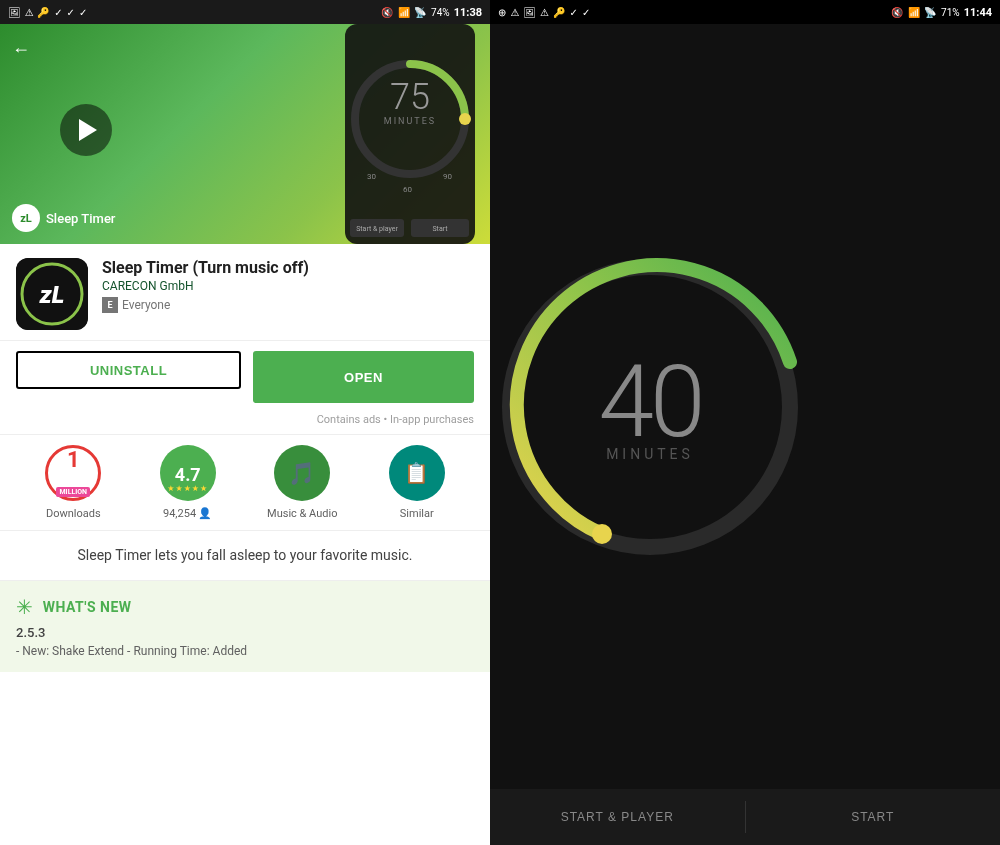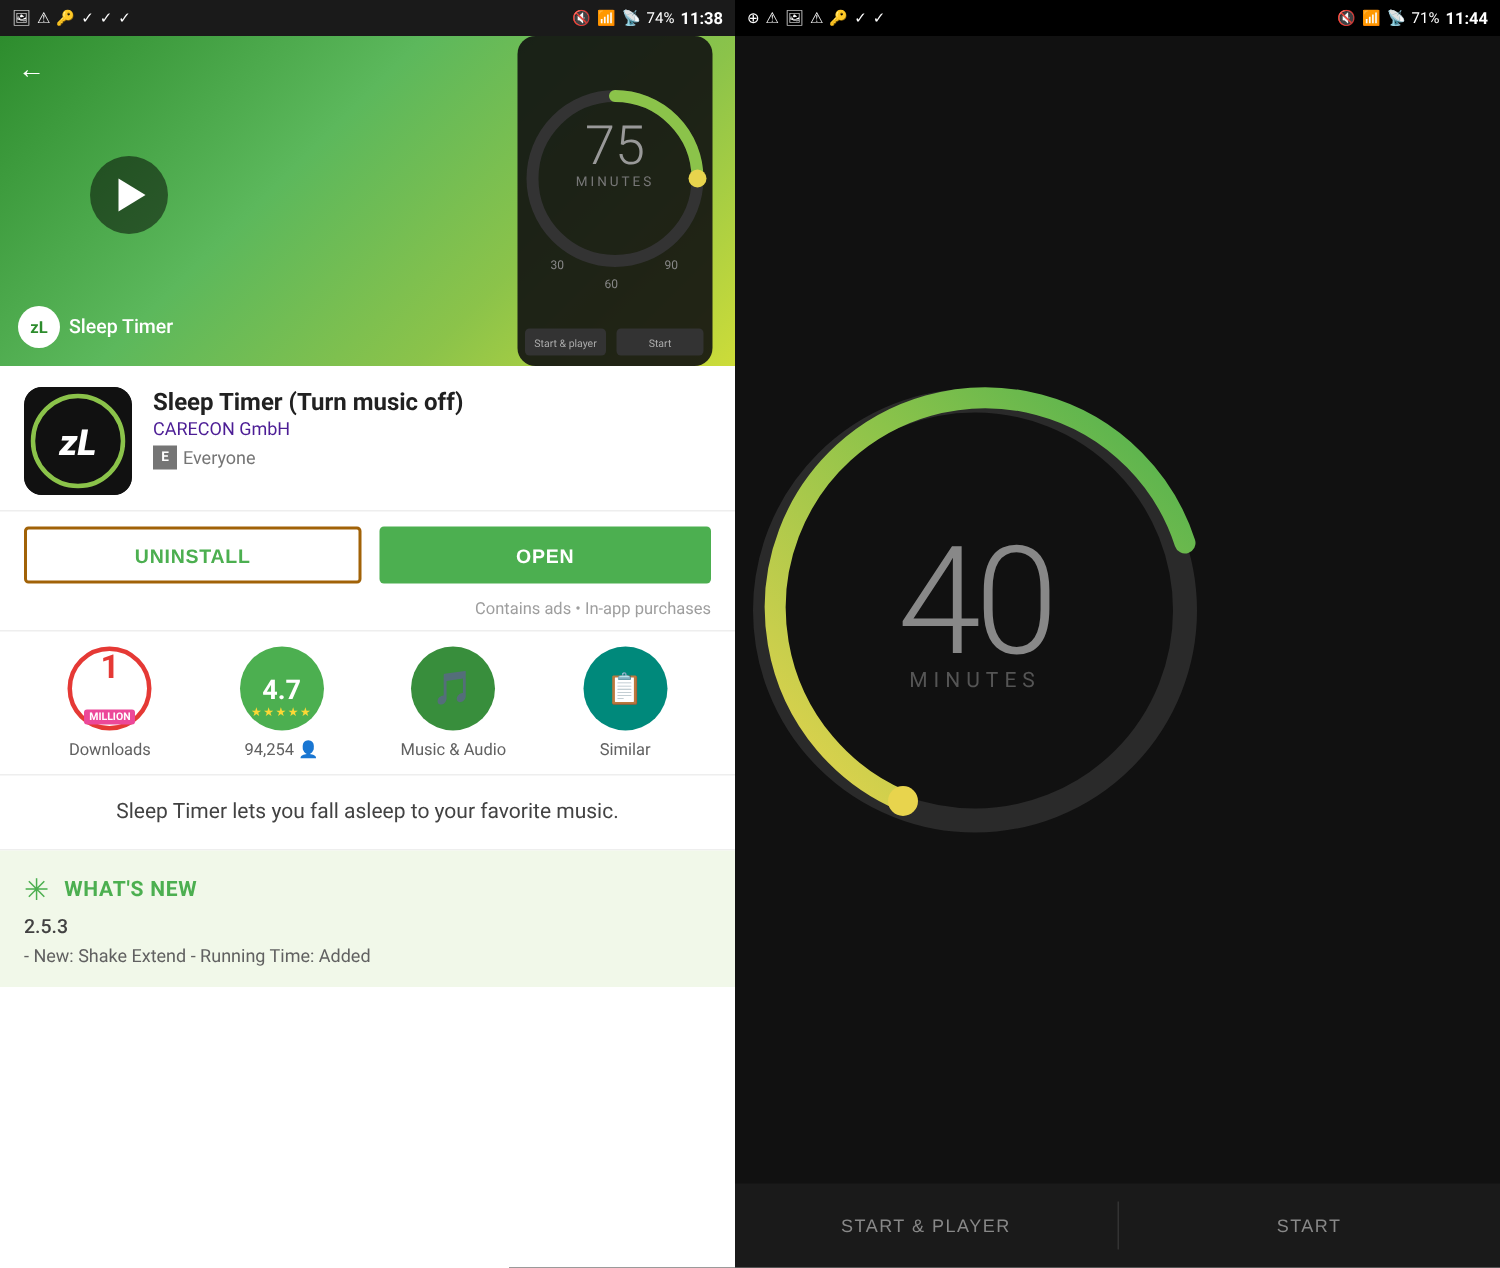--- a/index.html
+++ b/index.html
@@ -155,21 +155,21 @@
       flex: 1;
     }
     .app-title {
       font-size: 16px;
       font-weight: bold;
       color: #212121;
       line-height: 1.2;
     }
     .app-developer {
       font-size: 12px;
-      color: #4c1d95;
+      color: #14532d;
       margin-top: 2px;
     }
     .app-rating-badge {
       display: flex;
       align-items: center;
       gap: 4px;
       margin-top: 4px;
     }
     .esrb-badge {
       width: 16px;
@@ -190,36 +190,36 @@
     
     .app-buttons {
       padding: 10px 16px;
       display: flex;
       gap: 12px;
       flex-shrink: 0;
     }
     .btn-uninstall {
       flex: 1;
       height: 38px;
-      border: 2px solid #a16207;
+      border: 2px solid #000000;
       background: #fff;
       color: #4caf50;
       font-size: 13px;
       font-weight: bold;
       letter-spacing: 0.5px;
       text-transform: uppercase;
       border-radius: 3px;
       cursor: pointer;
       display: flex;
       align-items: center;
       justify-content: center;
     }
     .btn-open {
       flex: 1;
-      height: 38px;
+      height: 52px;
       border: none;
       background: #4caf50;
       color: #fff;
       font-size: 13px;
       font-weight: bold;
       letter-spacing: 0.5px;
       text-transform: uppercase;
       border-radius: 3px;
       cursor: pointer;
       display: flex;

